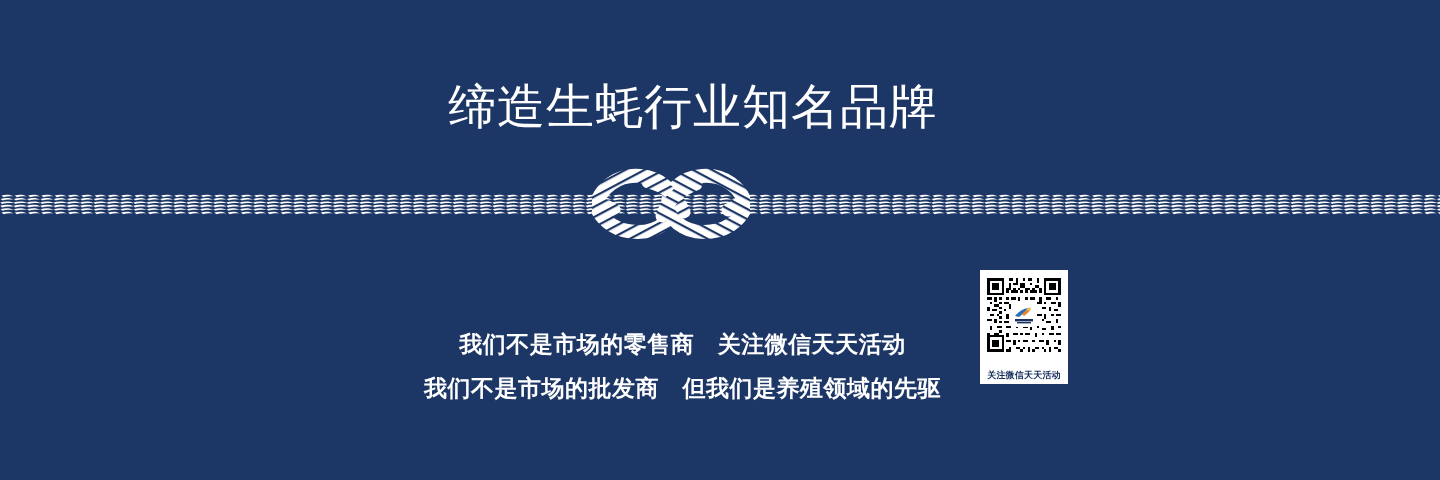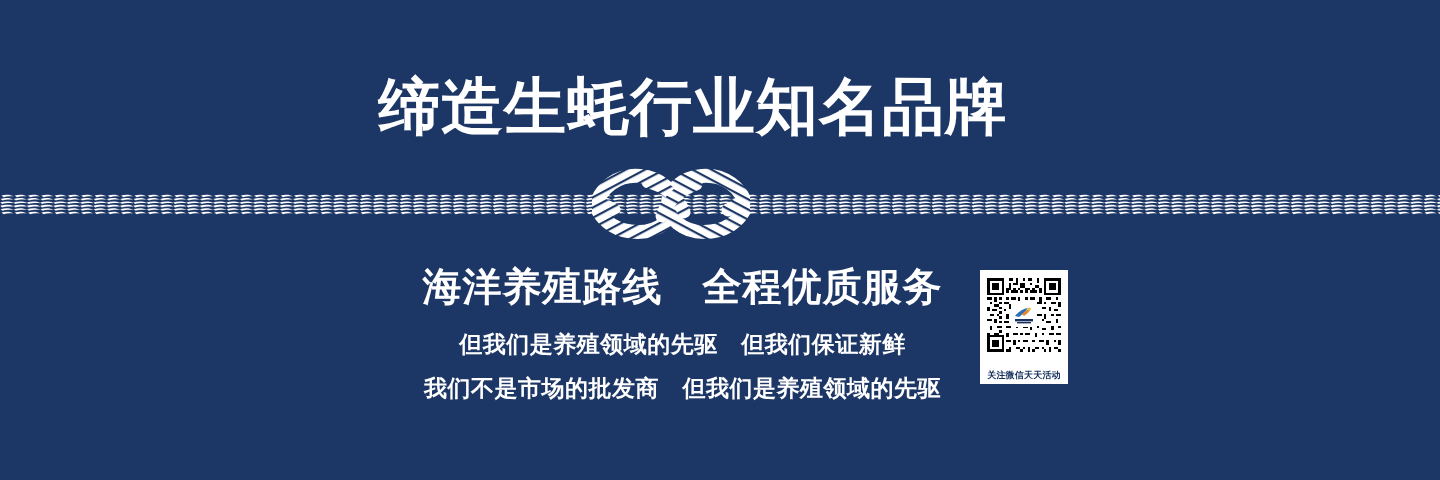--- a/index.html
+++ b/index.html
@@ -18,22 +18,22 @@
   }
 
   
   .headline {
     position: absolute;
     left: 0;
     top: 70px;
     width: 1386px;
     text-align: center;
     color: #ffffff;
-    font-size: 62px;
-    font-weight: bold;
+    font-size: 48px;
+    font-weight: normal;
     letter-spacing: 1px;
     line-height: 74px;
     white-space: nowrap;
   }
 
   
   .rope-band {
     position: absolute;
     left: 0;
     top: 193px;
@@ -172,24 +172,23 @@
 
       <path d="M56,16 C74,20 86,32 92,46" fill="none" stroke="url(#twist)" stroke-width="13" stroke-linecap="round"></path>
 
       <path d="M104,18 C88,24 76,34 70,50" fill="none" stroke="url(#twist2)" stroke-width="13" stroke-linecap="round"></path>
 
       <path d="M0,38 C10,38 16,40 22,44" fill="none" stroke="url(#twist)" stroke-width="13" stroke-linecap="round"></path>
       <path d="M158,38 C148,38 142,40 136,44" fill="none" stroke="url(#twist2)" stroke-width="13" stroke-linecap="round"></path>
     </svg>
   </div>
 
-  <div class="subhead">海洋养殖路线　全程优质服务</div>
 
   <div class="body-lines">
-    <div class="body-line">但我们是养殖领域的先驱　但我们保证新鲜</div>
+    <div class="body-line">我们不是市场的零售商　关注微信天天活动</div>
     <div class="body-line">我们不是市场的批发商　但我们是养殖领域的先驱</div>
   </div>
 
   <div class="qr-card">
     <div class="qr-matrix">
       <svg viewBox="0 0 33 33" shape-rendering="crispEdges" aria-hidden="true">
         <rect x="0" y="0" width="33" height="33" fill="#ffffff"></rect>
         <g fill="#000000">
 
           <rect x="1" y="1" width="7" height="1"></rect>

